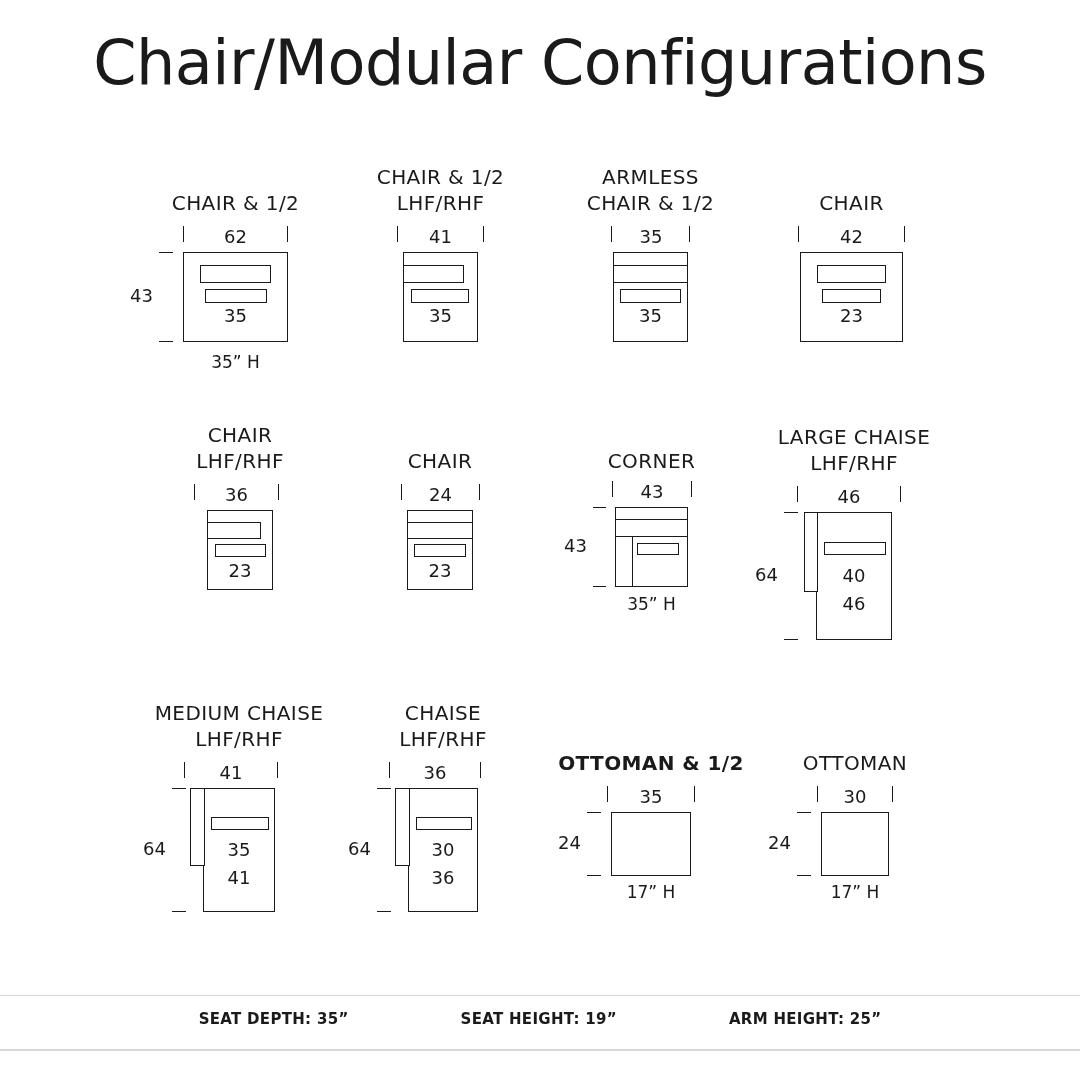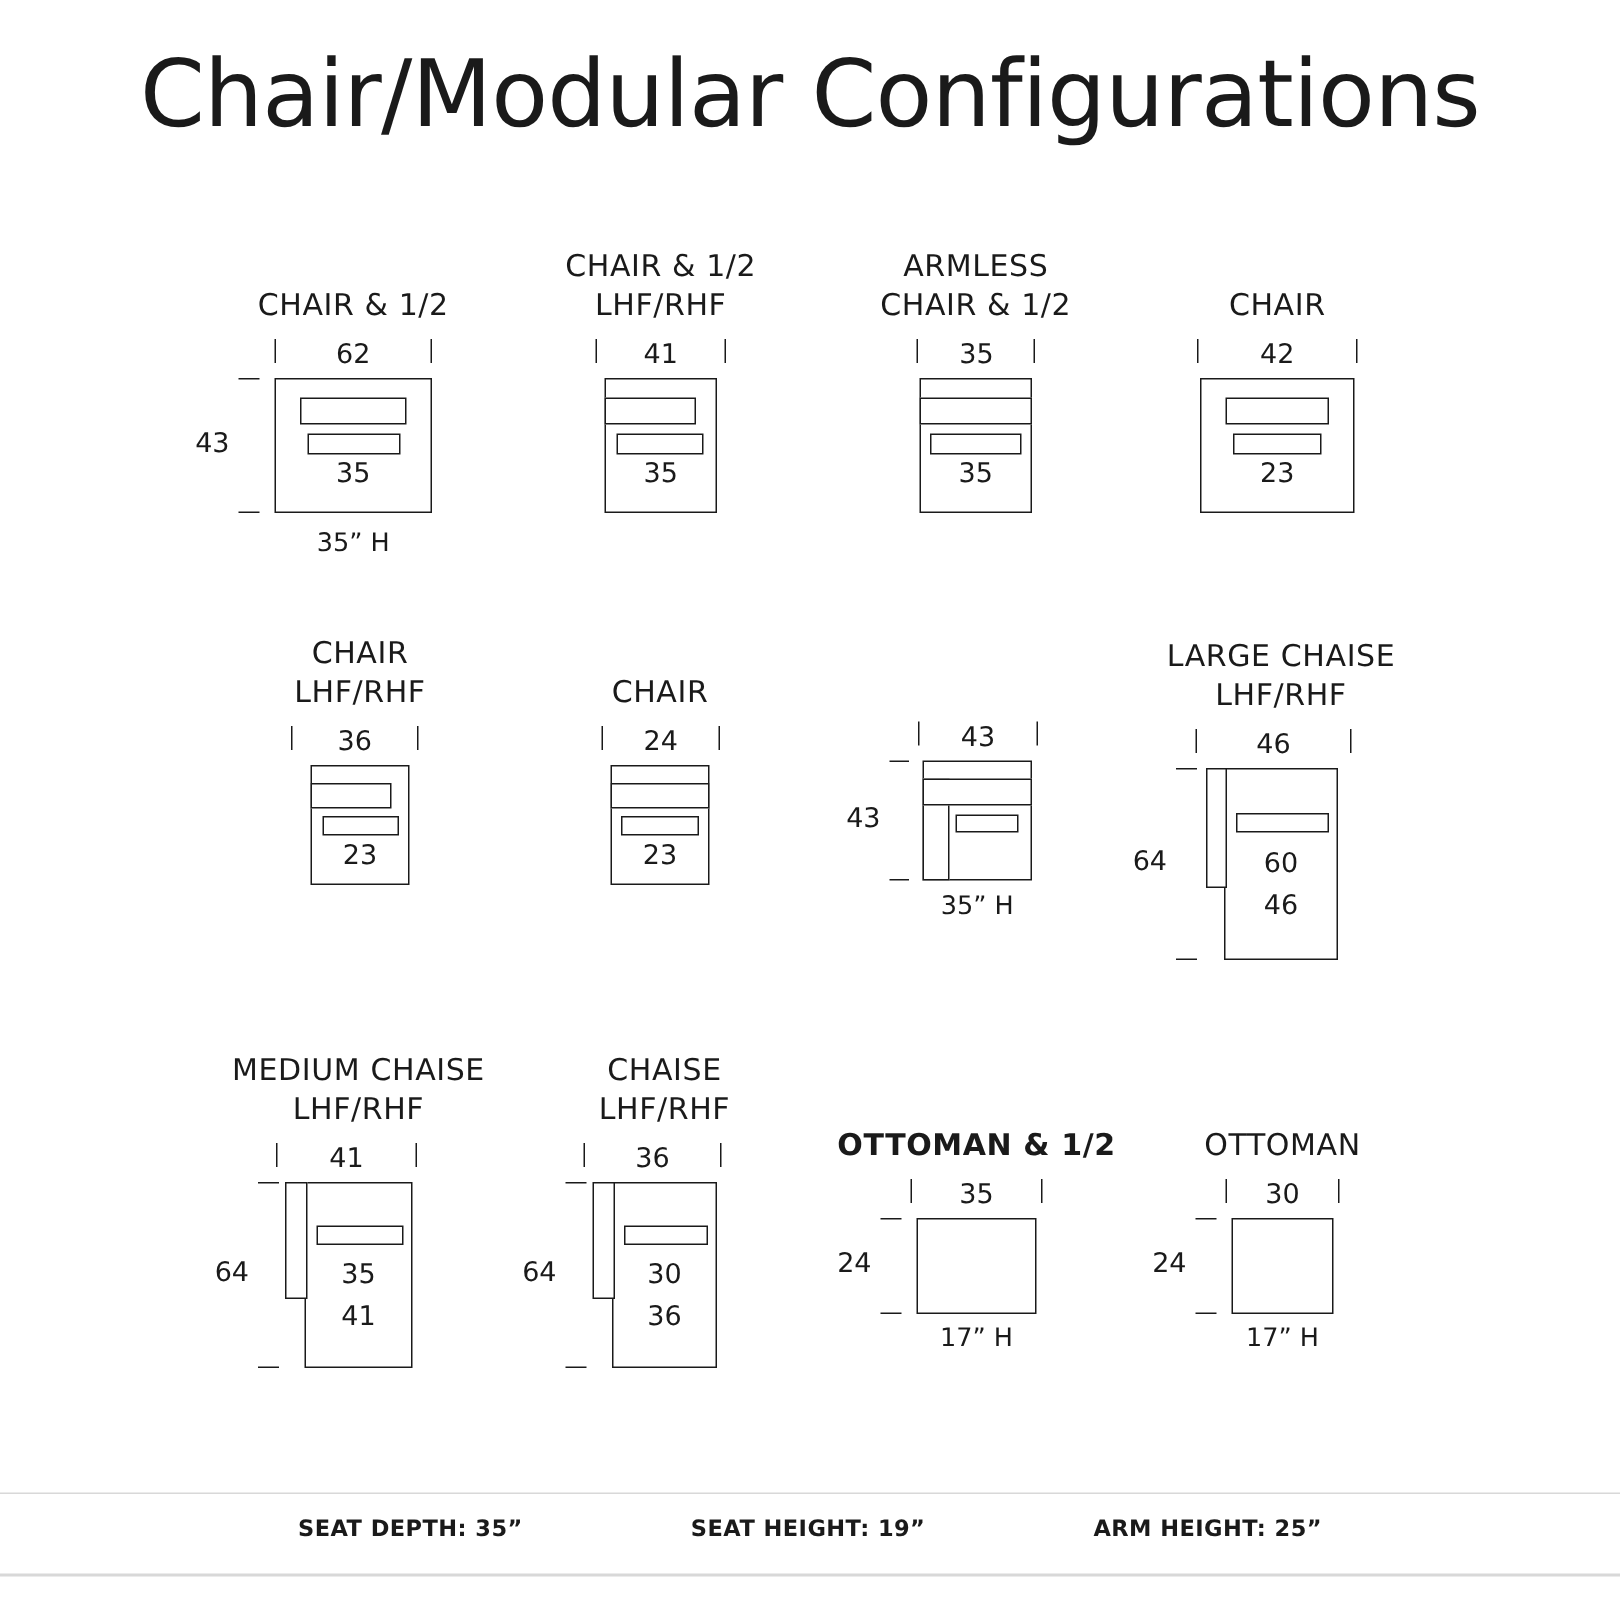--- a/index.html
+++ b/index.html
@@ -213,20 +213,21 @@
   <div class="tick-v" style="left:-6px; top:-26px; height:16px;"></div>
   <div class="tick-v" style="left:72px; top:-26px; height:16px;"></div>
   <div class="dim-top" style="left:-6px; top:-26px; width:79px;">24</div>
   <div class="shape" style="left:0; top:0; width:66px; height:80px;"></div>
   <div class="shape" style="left:0px; top:12px; width:66px; height:17px;"></div>
   <div class="bar" style="left:7px; top:34px; width:52px; height:13px;"></div>
   <div class="inner-num" style="top:50px;">23</div>
 </div>
 
 <div class="item" style="left:615px; top:507px; width:73px; height:80px;">
+  <div class="item-label" style="bottom:calc(100% + 33px); width:200px;">CORNER</div>
   <div class="tick-v" style="left:-3px; top:-26px; height:16px;"></div>
   <div class="tick-v" style="left:76px; top:-26px; height:16px;"></div>
   <div class="dim-top" style="left:-3px; top:-26px; width:80px;">43</div>
   <div class="tick-h" style="left:-22px; top:0px; width:13px;"></div>
   <div class="tick-h" style="left:-22px; top:79px; width:13px;"></div>
   <div class="dim-left" style="left:-66px; top:28px; width:38px;">43</div>
   <div class="shape" style="left:0; top:0; width:73px; height:80px;"></div>
   <div class="shape" style="left:0px; top:12px; width:18px; height:68px;"></div>
   <div class="shape" style="left:0px; top:12px; width:73px; height:18px;"></div>
   <div class="bar" style="left:22px; top:36px; width:42px; height:12px;"></div>
@@ -238,21 +239,21 @@
 LHF/RHF</div>
   <div class="tick-v" style="left:-19px; top:-26px; height:16px;"></div>
   <div class="tick-v" style="left:84px; top:-26px; height:16px;"></div>
   <div class="dim-top" style="left:-19px; top:-26px; width:104px;">46</div>
   <div class="tick-h" style="left:-32px; top:0px; width:14px;"></div>
   <div class="tick-h" style="left:-32px; top:127px; width:14px;"></div>
   <div class="dim-left" style="left:-78px; top:52px; width:40px;">64</div>
   <div class="shape" style="left:0; top:0; width:76px; height:128px;"></div>
   <div class="shape" style="left:-12px; top:0px; width:14px; height:80px;"></div>
   <div class="bar" style="left:8px; top:30px; width:62px; height:13px;"></div>
-  <div class="inner-num" style="top:53px;">60</div>
+  <div class="inner-num" style="top:53px;">40</div>
   <div class="inner-num" style="top:81px;">46</div>
 </div>
 
 <div class="item" style="left:203px; top:788px; width:72px; height:124px;">
   <div class="item-label" style="bottom:calc(100% + 36px); width:270px;">MEDIUM CHAISE
 LHF/RHF</div>
   <div class="tick-v" style="left:-19px; top:-26px; height:16px;"></div>
   <div class="tick-v" style="left:74px; top:-26px; height:16px;"></div>
   <div class="dim-top" style="left:-19px; top:-26px; width:94px;">41</div>
   <div class="tick-h" style="left:-31px; top:0px; width:14px;"></div>

